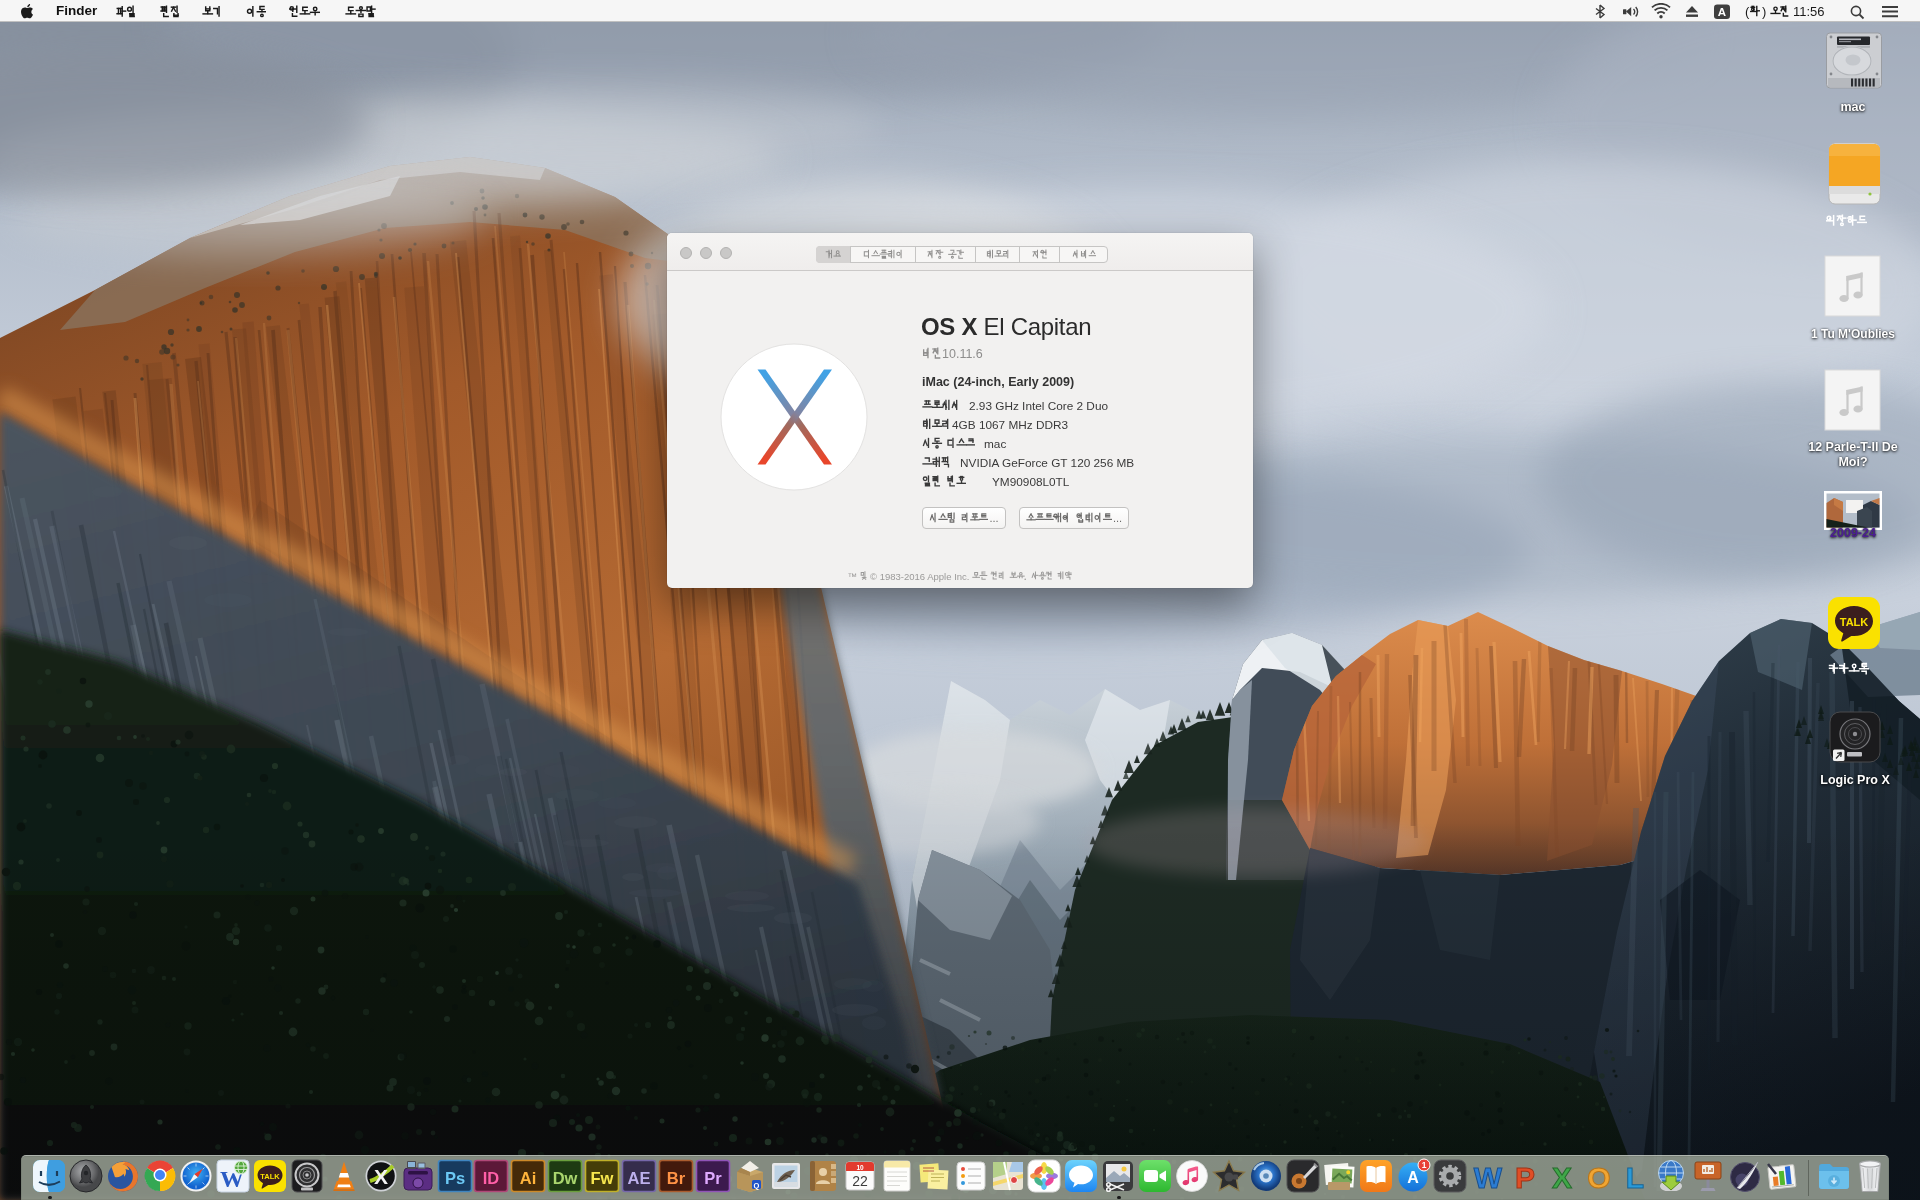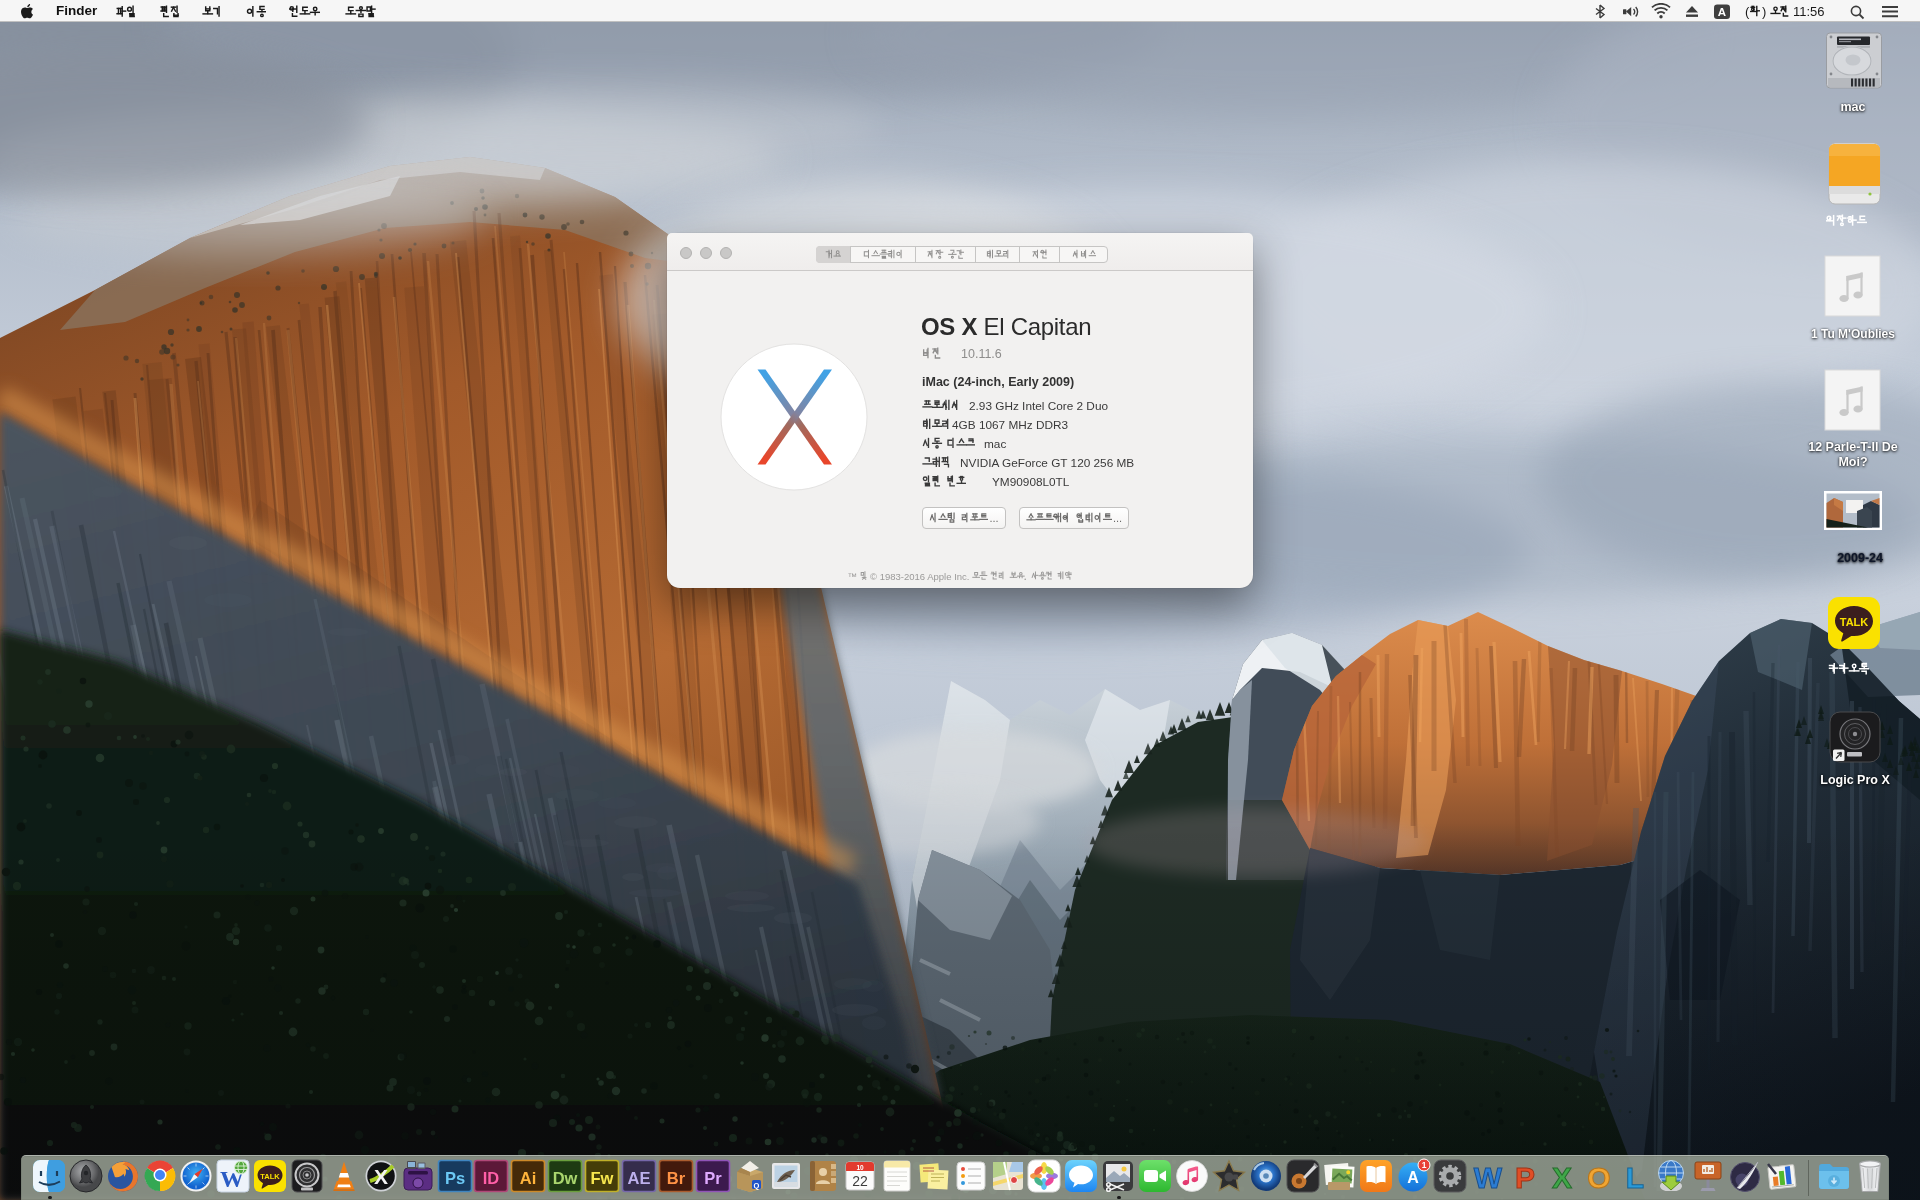--- a/index.html
+++ b/index.html
@@ -1532,21 +1532,21 @@
           <path transform="translate(9.8,0.7) scale(0.1104)" d="M10.6,11.7 L47.4,11.7"></path>
           <path transform="translate(9.8,0.7) scale(0.1104)" d="M29.0,11.7 L12.4,46.2"></path>
           <path transform="translate(9.8,0.7) scale(0.1104)" d="M30.8,20.3 L45.6,46.2"></path>
           <path transform="translate(9.8,0.7) scale(0.1104)" d="M24.4,28.8 L51.6,28.8"></path>
           <path transform="translate(9.8,0.7) scale(0.1104)" d="M54.0,3.6 L54.0,56.4"></path>
           <path transform="translate(9.8,0.7) scale(0.1104)" d="M32.1,69.2 L32.1,93.2 L71.3,93.2"></path>
         </g>
       </svg>
       <span style="position:absolute;left:1793px;top:3.5px;font-size:13px;color:#1a1a1a">11:56</span>
     </div>
-<div style="position:absolute;left:667px;top:233px;width:586px;height:355px;background:#f2f1f0;border-radius:13px;box-shadow:0 18px 45px rgba(0,0,0,0.45),0 0 1px rgba(0,0,0,0.35);z-index:40">
+<div style="position:absolute;left:667px;top:233px;width:586px;height:355px;background:#f2f1f0;border-radius:5px;box-shadow:0 18px 45px rgba(0,0,0,0.45),0 0 1px rgba(0,0,0,0.35);z-index:40">
       <div style="position:absolute;left:0;top:0;width:100%;height:38px;background:linear-gradient(#f5f4f3,#efedec);border-bottom:1px solid #cbc9c8;border-radius:5px 5px 0 0"></div>
       <div style="position:absolute;left:13px;top:14px;width:12px;height:12px;border-radius:50%;background:#c9c8c7;border:0.5px solid #b3b2b1"></div>
       <div style="position:absolute;left:33px;top:14px;width:12px;height:12px;border-radius:50%;background:#c9c8c7;border:0.5px solid #b3b2b1"></div>
       <div style="position:absolute;left:53px;top:14px;width:12px;height:12px;border-radius:50%;background:#c9c8c7;border:0.5px solid #b3b2b1"></div>
       <div style="position:absolute;left:149px;top:13px;height:17px;border:1px solid #c6c5c4;border-radius:4px;background:#f7f6f5;width:292px"></div>
       <div style="position:absolute;left:149px;top:13px;width:35px;height:17px;background:#d5d3d2;border-right:1px solid #c6c5c4;border-radius:4px 0 0 4px;box-sizing:border-box"></div>
       <svg style="position:absolute;left:158px;top:16px" width="16" height="14">
         <g fill="none" stroke="#908f8e" stroke-width="10.87" stroke-linecap="square">
           <path transform="translate(0.0,0.6) scale(0.0920)" d="M13.5,23.6 L46.0,23.6 L46.0,70.3"></path>
           <path transform="translate(0.0,0.6) scale(0.0920)" d="M43.6,7.5 L43.6,88.5"></path>
@@ -1661,21 +1661,21 @@
             <stop offset="0.45" stop-color="#7f85a4"></stop>
             <stop offset="0.6" stop-color="#a06a5e"></stop>
             <stop offset="1" stop-color="#e8462b"></stop>
           </linearGradient>
       </defs>
       <circle cx="74" cy="74" r="73" fill="#fff" stroke="#e3e2e1" stroke-width="1"></circle>
       <path d="M37.5,26.5 L45.5,26.5 L112,121.5 L104,121.5 Z" fill="url(#xs1)"></path>
       <path d="M104,26.5 L112,26.5 L45.5,121.5 L37.5,121.5 Z" fill="url(#xs2)"></path>
     </svg>
       <div style="position:absolute;left:254px;top:80px;font-size:24px;color:#2b2b2b;letter-spacing:-0.3px"><b style="font-weight:700">OS X</b> <span style="font-weight:400">El Capitan</span></div>
-      <div style="position:absolute;left:255px;top:114px;font-size:12.5px;color:#8e8d8c;display:flex;align-items:center;gap:19px">
+      <div style="position:absolute;left:255px;top:114px;font-size:12.5px;color:#8e8d8c;display:flex;align-items:center;gap:0">
         <svg style="display:inline-block;vertical-align:middle;margin-top:0px" width="20" height="14">
           <g fill="none" stroke="#8e8d8c" stroke-width="11.96" stroke-linecap="square">
             <path transform="translate(0.0,0.7) scale(0.1104)" d="M15.0,20.4 L15.0,70.3 L47.0,70.3 L47.0,20.4"></path>
             <path transform="translate(0.0,0.7) scale(0.1104)" d="M15.0,46.0 L47.0,46.0"></path>
             <path transform="translate(0.0,0.7) scale(0.1104)" d="M24.4,46.2 L51.6,46.2"></path>
             <path transform="translate(0.0,0.7) scale(0.1104)" d="M54.0,7.5 L54.0,88.5"></path>
             <path transform="translate(9.8,0.7) scale(0.1104)" d="M10.6,11.7 L47.4,11.7"></path>
             <path transform="translate(9.8,0.7) scale(0.1104)" d="M29.0,11.7 L12.4,46.2"></path>
             <path transform="translate(9.8,0.7) scale(0.1104)" d="M30.8,20.3 L45.6,46.2"></path>
             <path transform="translate(9.8,0.7) scale(0.1104)" d="M24.4,28.8 L51.6,28.8"></path>
@@ -2015,21 +2015,21 @@
       <rect width="58" height="39" fill="#fff"></rect>
       <rect x="2.5" y="2.5" width="53" height="34" fill="#b3bdc9"></rect>
       <path d="M2.5,12 L10,7 L19,11 L19,36.5 L2.5,36.5 Z" fill="#b0683c"></path>
       <path d="M10,7 L19,11 L19,20 L10,14 Z" fill="#c57a44"></path>
       <rect x="22" y="9" width="17" height="13" fill="#f3f2f1"></rect>
       <path d="M39,14 L47,10 L55.5,14 L55.5,36.5 L39,36.5 Z" fill="#2f3945"></path>
       <path d="M47,10 L55.5,7 L55.5,14 Z" fill="#c07848"></path>
       <path d="M33,20 L43,16 L48,20 L48,36.5 L33,36.5 Z" fill="#3a4550"></path>
       <path d="M2.5,28 L22,32 L44,36.5 L2.5,36.5 Z" fill="#15211a"></path>
     </svg>
-      <div style="color:#0f172a;font-weight:700;font-size:12.5px;text-align:right;text-shadow:0 1px 3px rgba(0,0,0,.85),0 0 2px rgba(0,0,0,.6);position:absolute;left:1823px;top:551px;width:60px">2009-24</div>
+      <div style="color:#4c1d95;font-weight:700;font-size:12.5px;text-align:center;text-shadow:0 1px 3px rgba(0,0,0,.85),0 0 2px rgba(0,0,0,.6);position:absolute;left:1823px;top:526px;width:60px">2009-24</div>
       <svg style="position:absolute;left:1827px;top:596px" width="54" height="54" viewBox="0 0 54 54">
       <rect x="1" y="1" width="52" height="52" rx="11" fill="#fae100"></rect>
       <path d="M27,10 C16.5,10 8,16.6 8,24.8 C8,30 11.3,34.5 16.3,37.2 L14.2,44.6 C14,45.3 14.8,45.9 15.4,45.5 L24.3,39.9 C25.2,40 26.1,40.1 27,40.1 C37.5,40.1 46,33.4 46,25.2 C46,16.6 37.5,10 27,10 Z" fill="#3b1e1e"></path>
       <text x="27" y="29.5" font-family="Liberation Sans" font-size="11" font-weight="bold" fill="#fae100" text-anchor="middle">TALK</text>
     </svg>
       <svg style="position:absolute;left:1828px;top:662px;" width="41" height="15">
         <g fill="none" stroke="#fff" stroke-width="13.04" stroke-linecap="square">
           <path transform="translate(0.0,0.8) scale(0.1150)" d="M13.5,23.0 L46.0,23.0 L46.0,70.3"></path>
           <path transform="translate(0.0,0.8) scale(0.1150)" d="M13.5,47.3 L46.0,47.3"></path>
           <path transform="translate(0.0,0.8) scale(0.1150)" d="M54.0,7.5 L54.0,88.5"></path>

